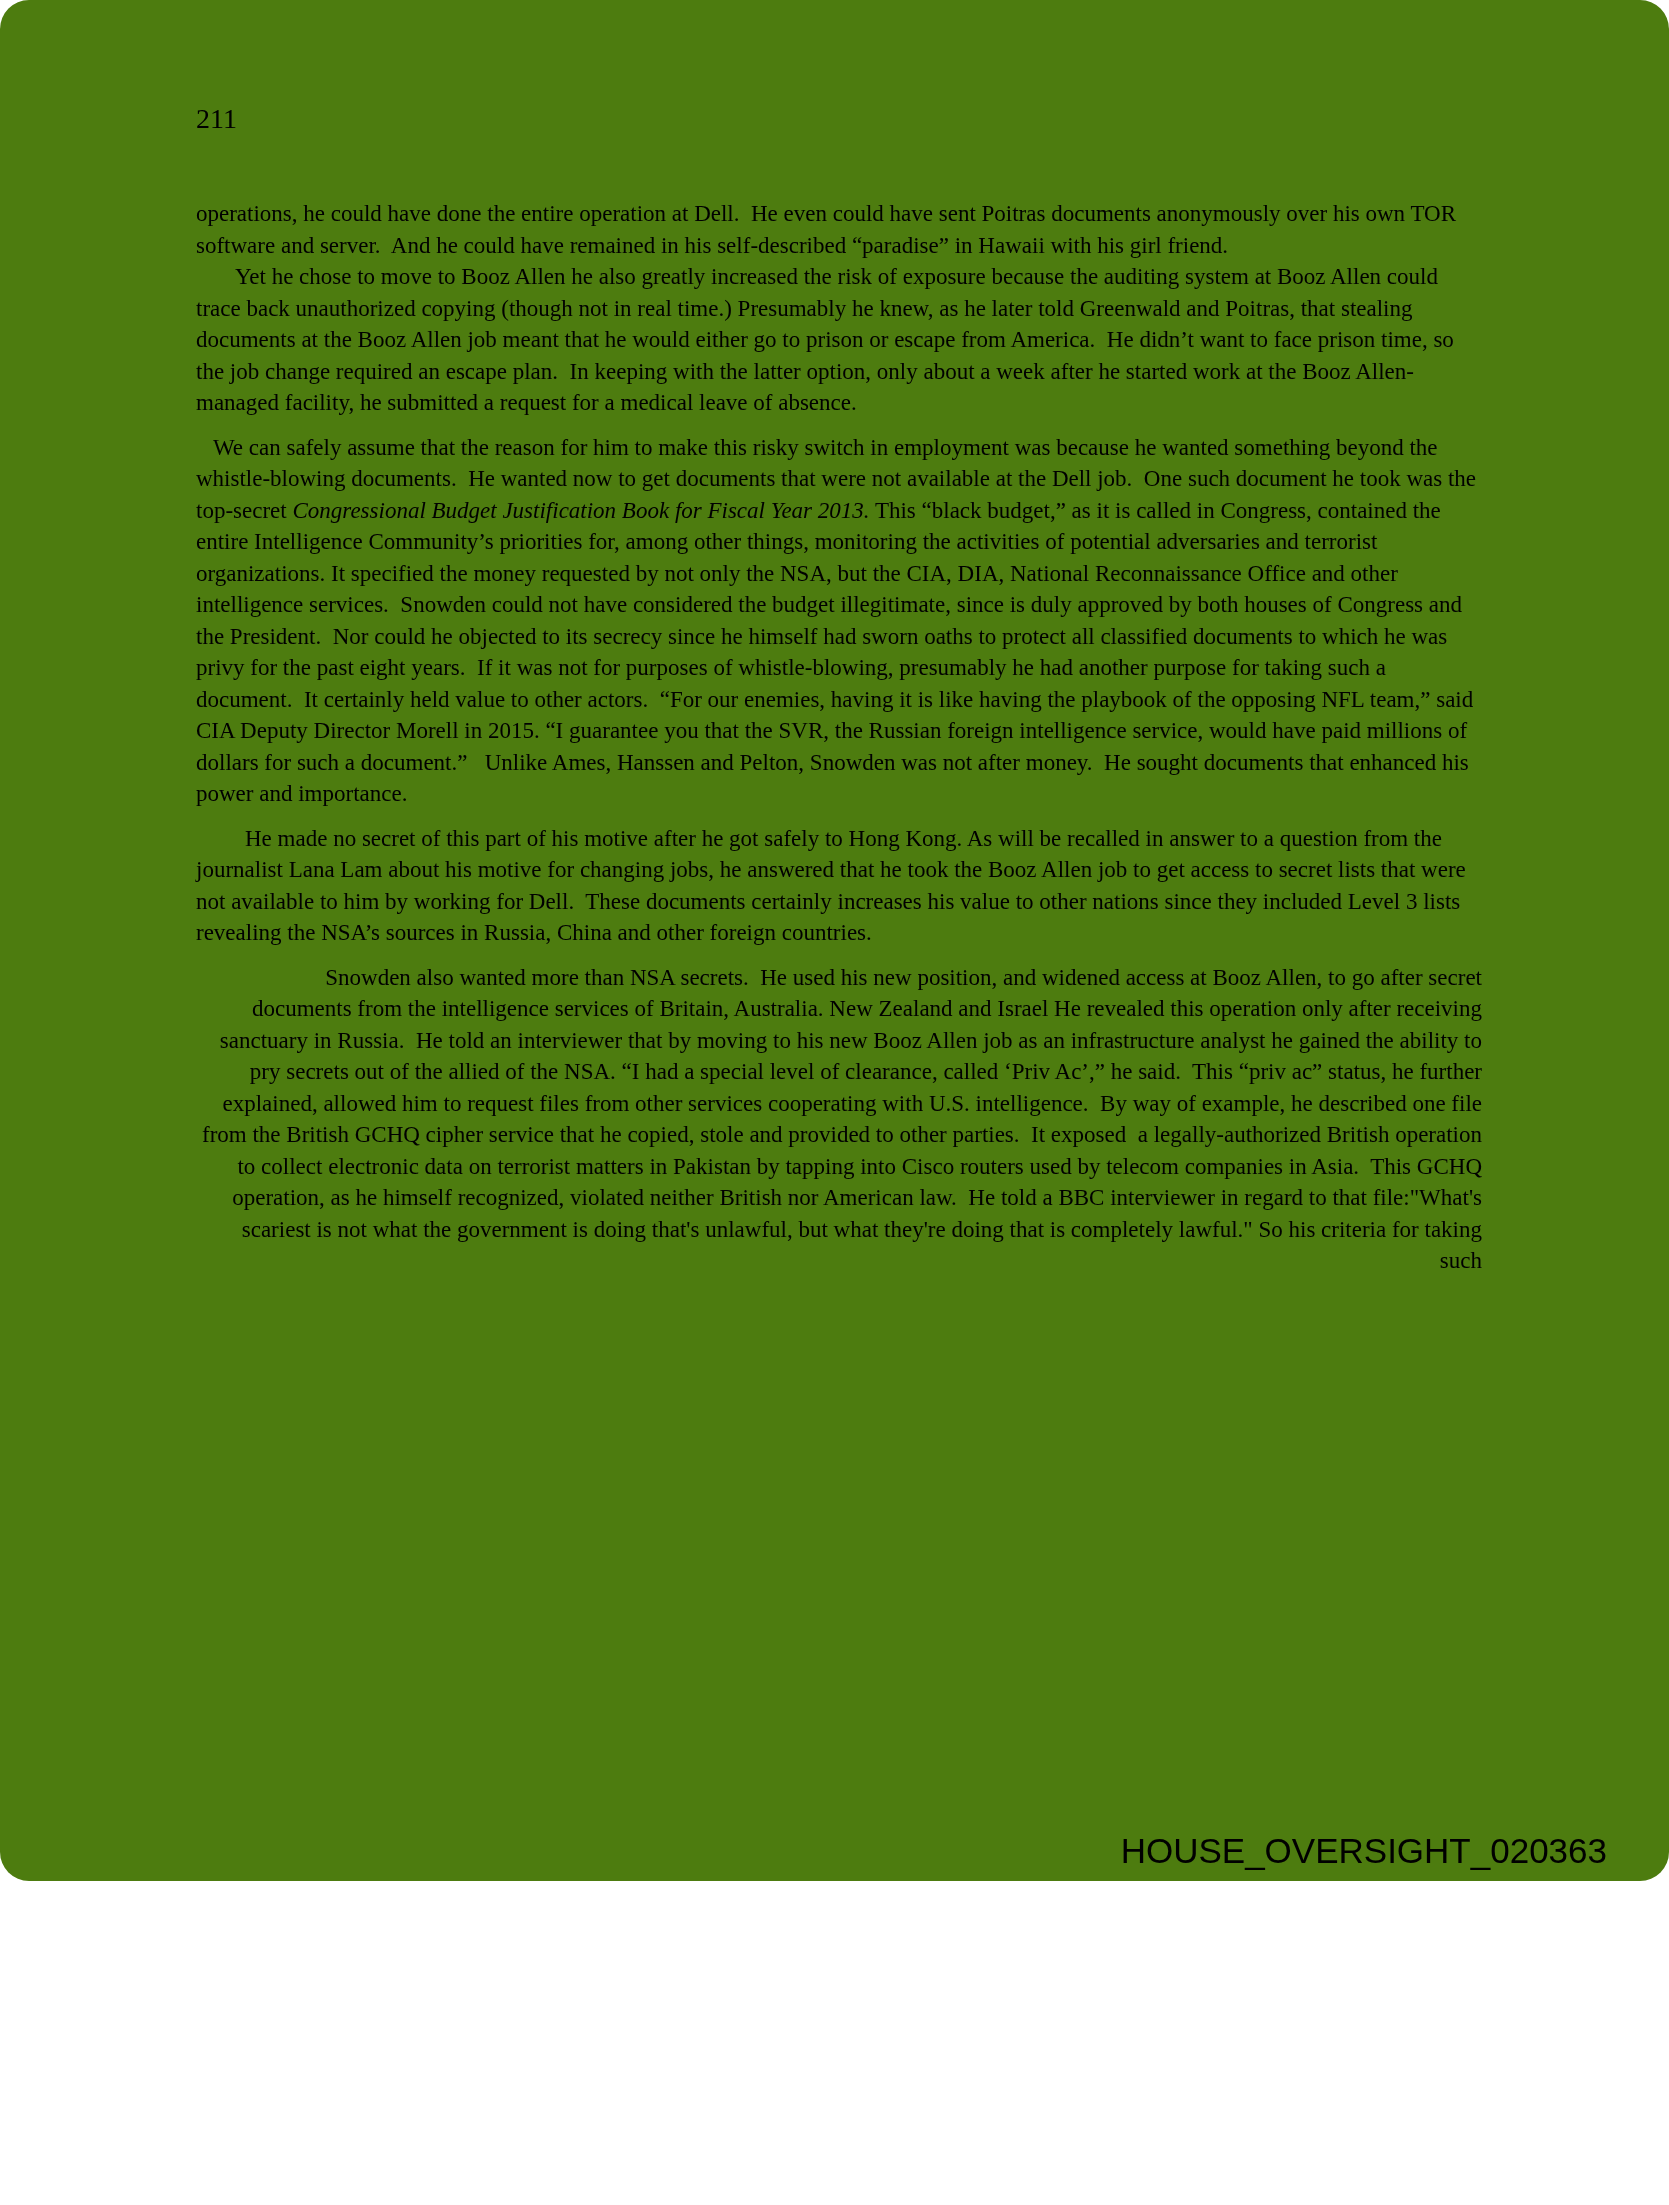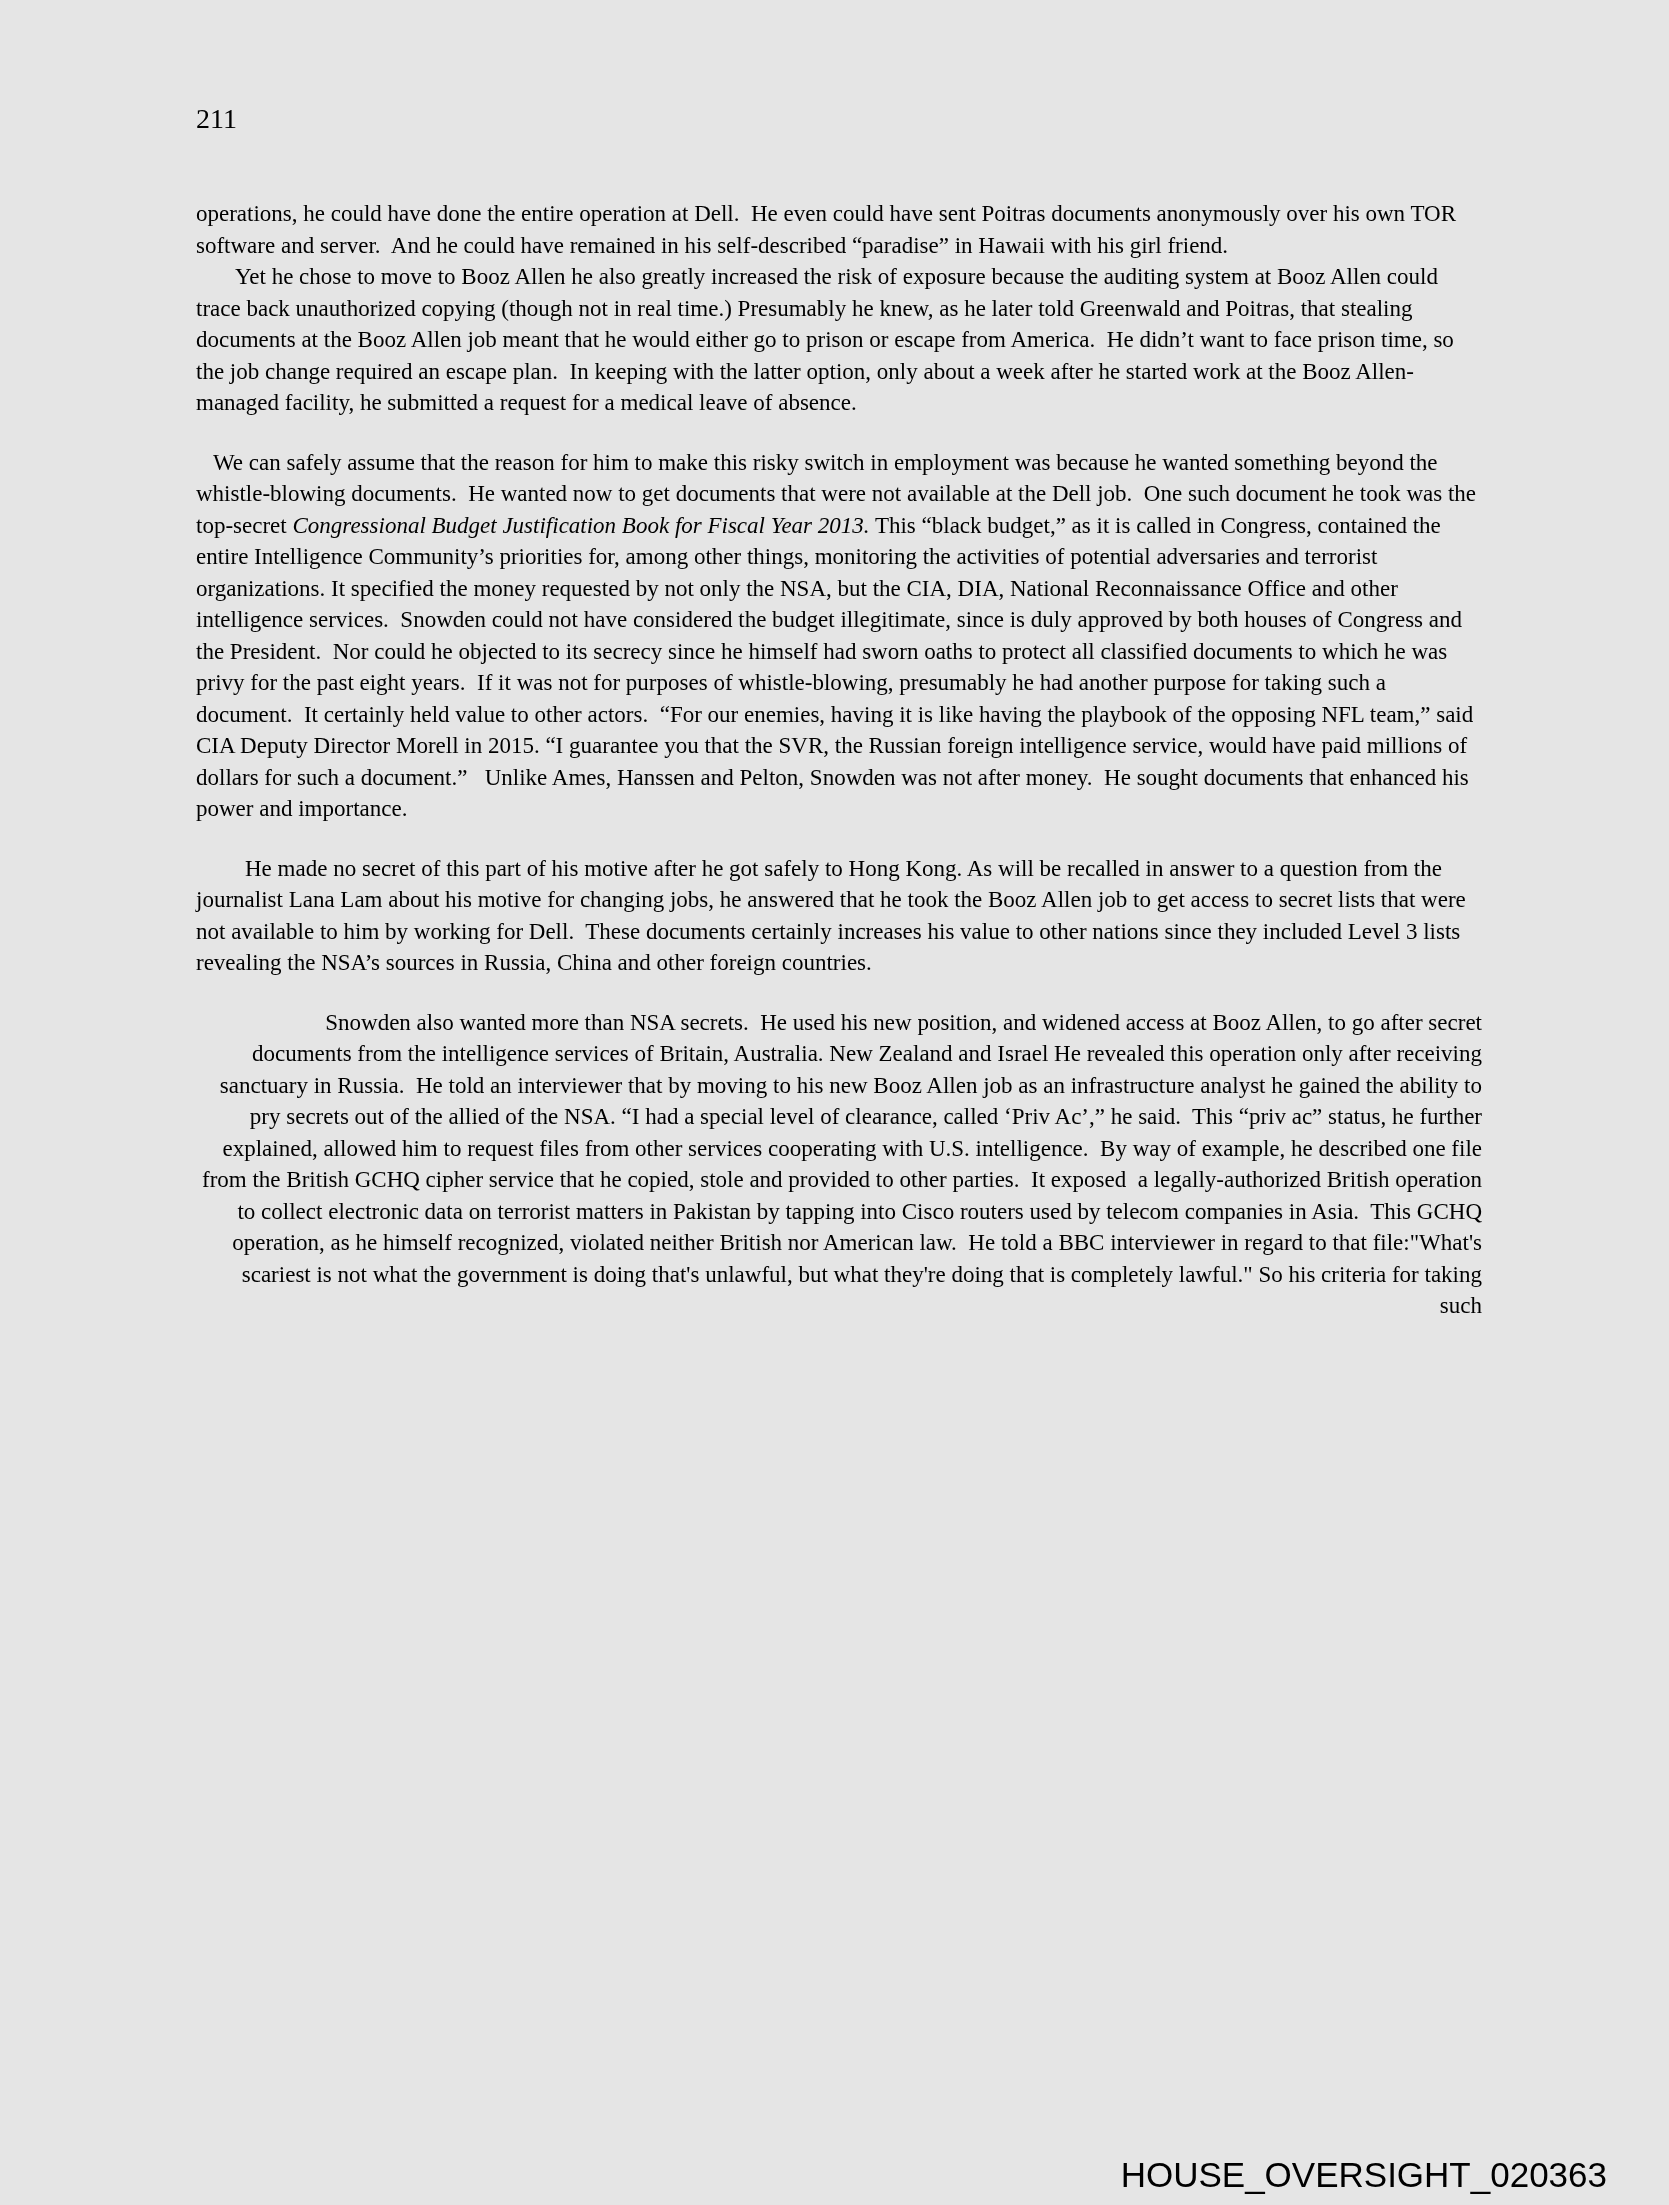--- a/index.html
+++ b/index.html
@@ -3,25 +3,26 @@
 <meta charset="utf-8">
 <style>
   html, body {
     margin: 0;
     padding: 0;
     background: #ffffff;
   }
   .page {
     position: relative;
     width: 1669px;
-    height: 2205px;
-    background: #e5e5e5;
+    height: 1881px;
+    background: #4d7c0f;
     color: #000000;
     font-family: "Liberation Serif", "DejaVu Serif", serif;
     overflow: hidden;
+    border-radius: 29px;
   }
   .page-number {
     position: absolute;
     top: 105px;
     left: 196px;
     font-size: 28px;
     line-height: 1;
   }
   .content {
     position: absolute;
@@ -29,21 +30,21 @@
     left: 196px;
     width: 1286px;
     font-size: 23px;
     line-height: 1.37;
     text-align: left;
   }
   .para {
     margin: 0;
     white-space: pre-wrap;
   }
-  .para.gap { margin-top: 28px; }
+  .para.gap { margin-top: 13px; }
   .indent-none   { text-indent: 0; }
   .indent-small  { text-indent: 17px; }
   .indent-medium { text-indent: 31px; text-align: right; }
   .indent-large  { text-indent: 39px; }
   .indent-xlarge { text-indent: 49px; }
   .seg-normal { font-style: normal; }
   .seg-italic { font-style: italic; }
   .footer-bates {
     position: absolute;
     right: 62px;

